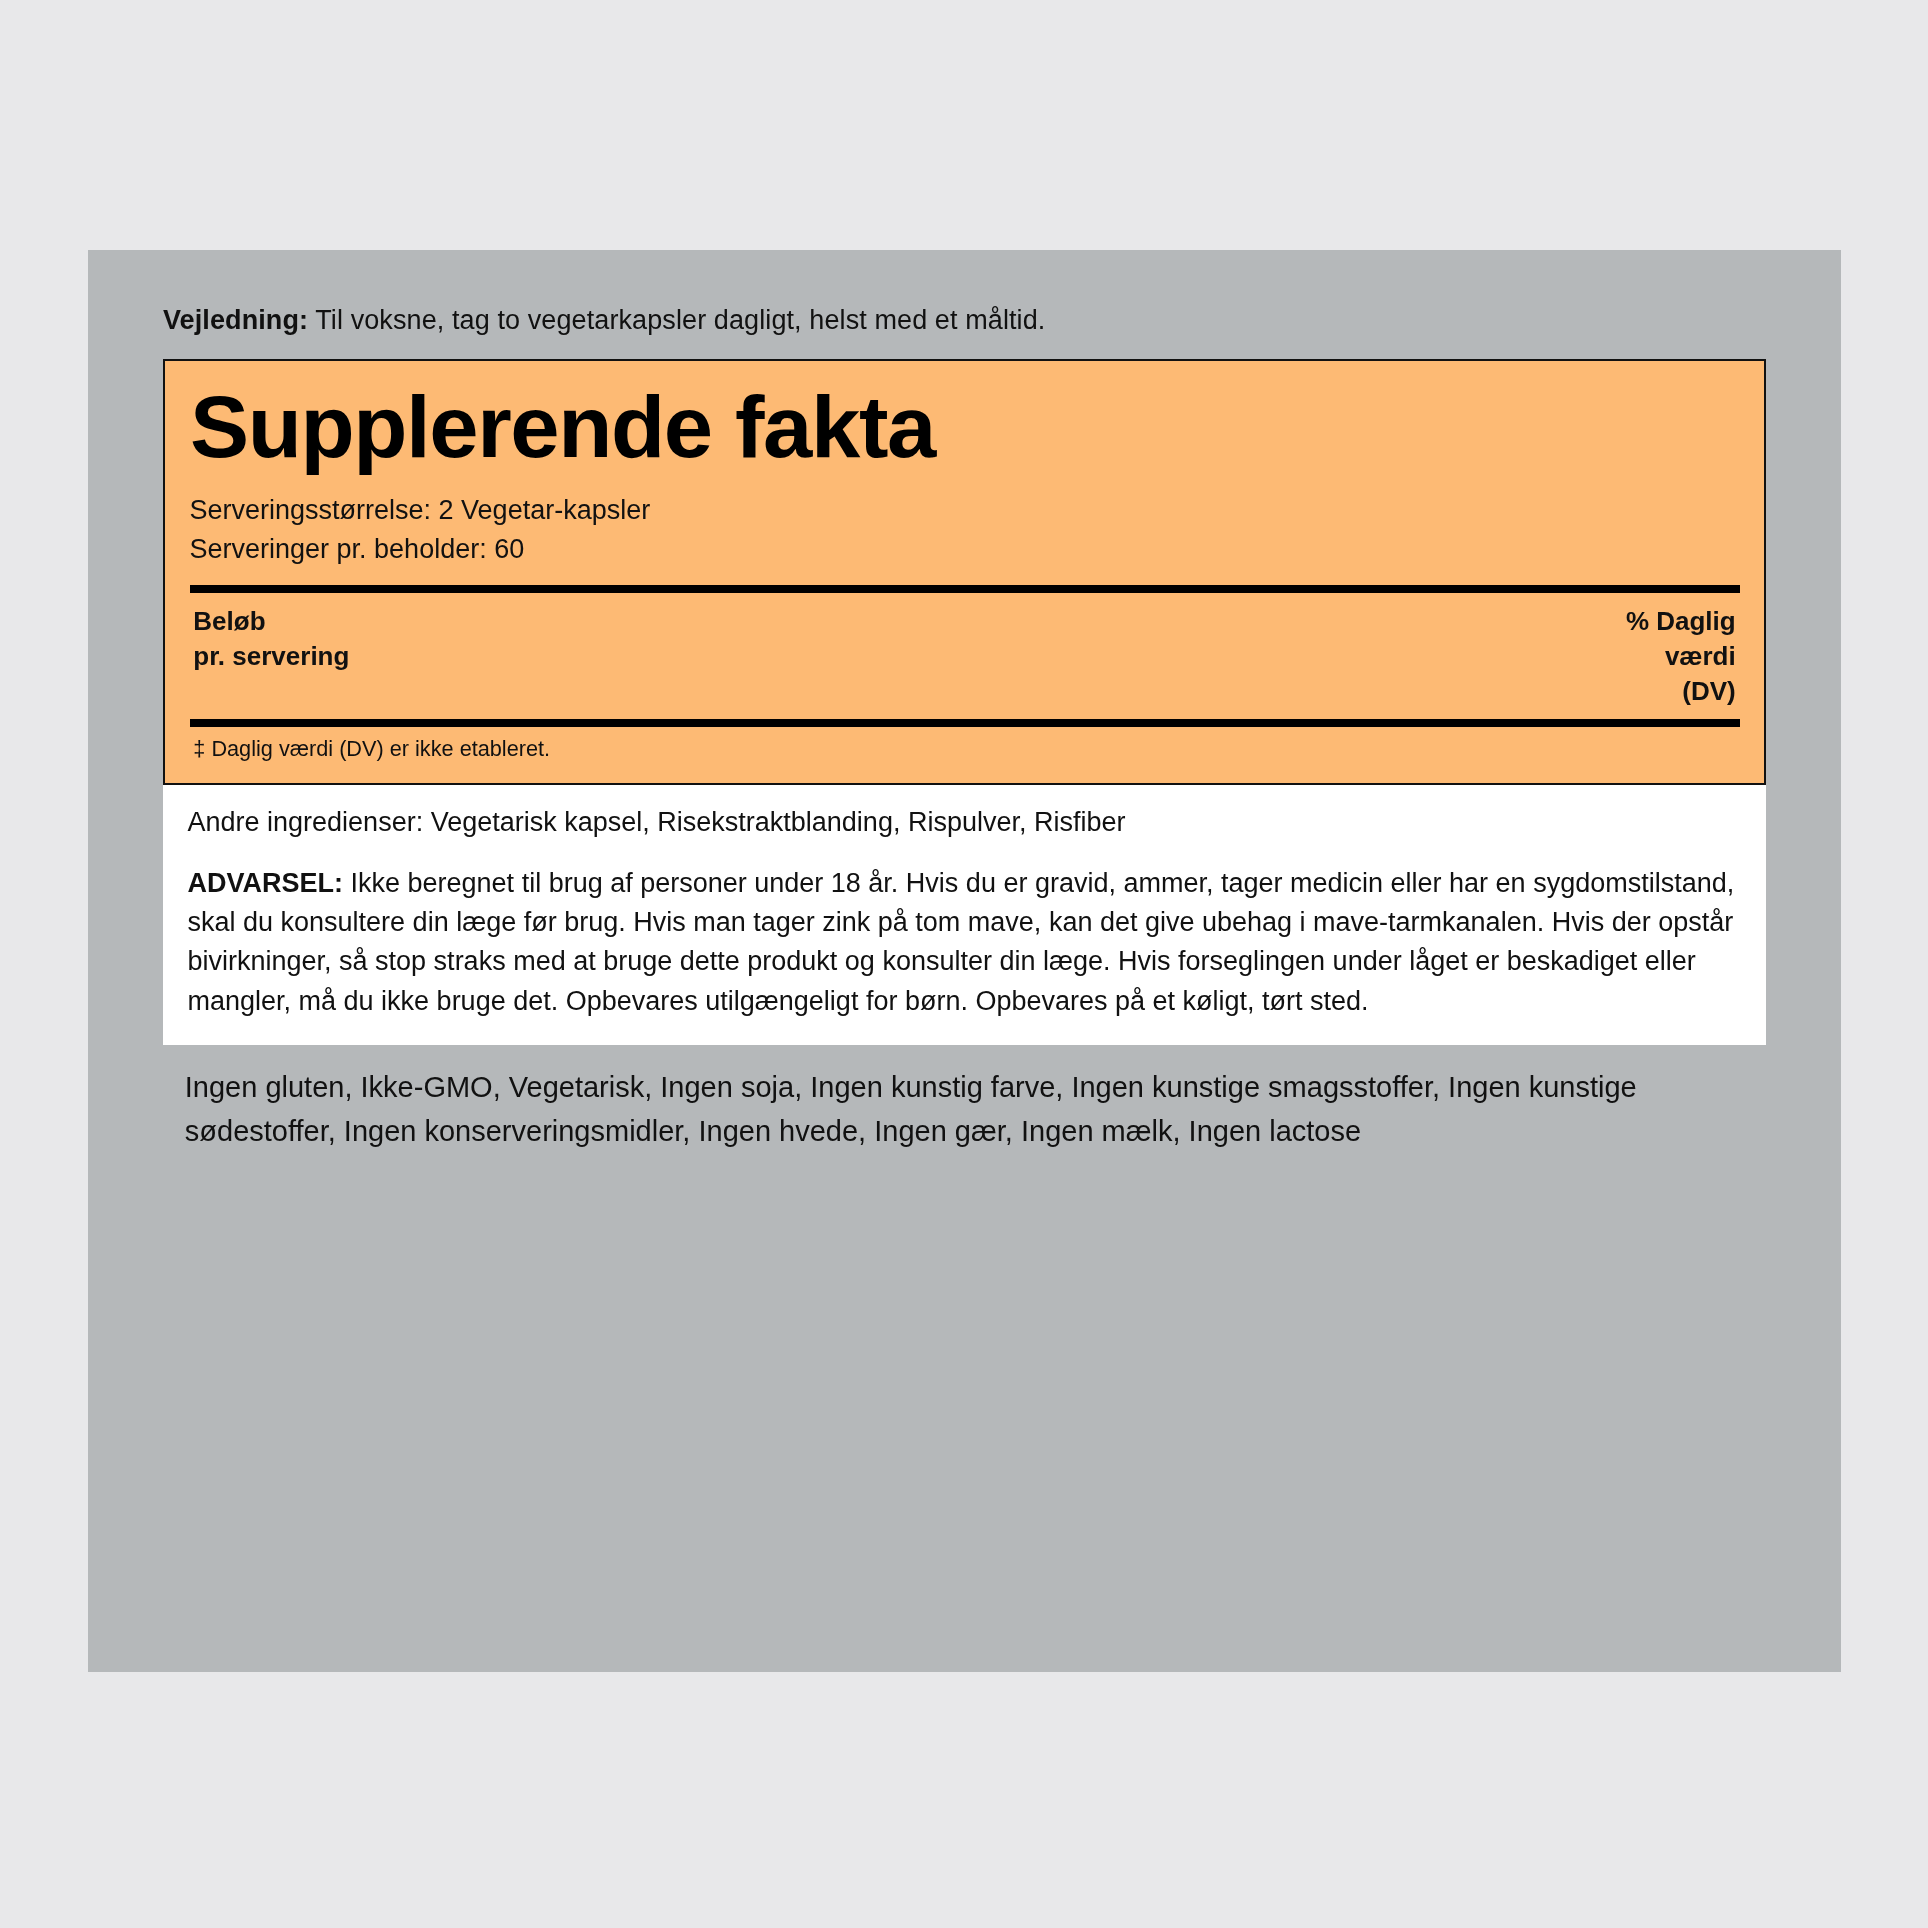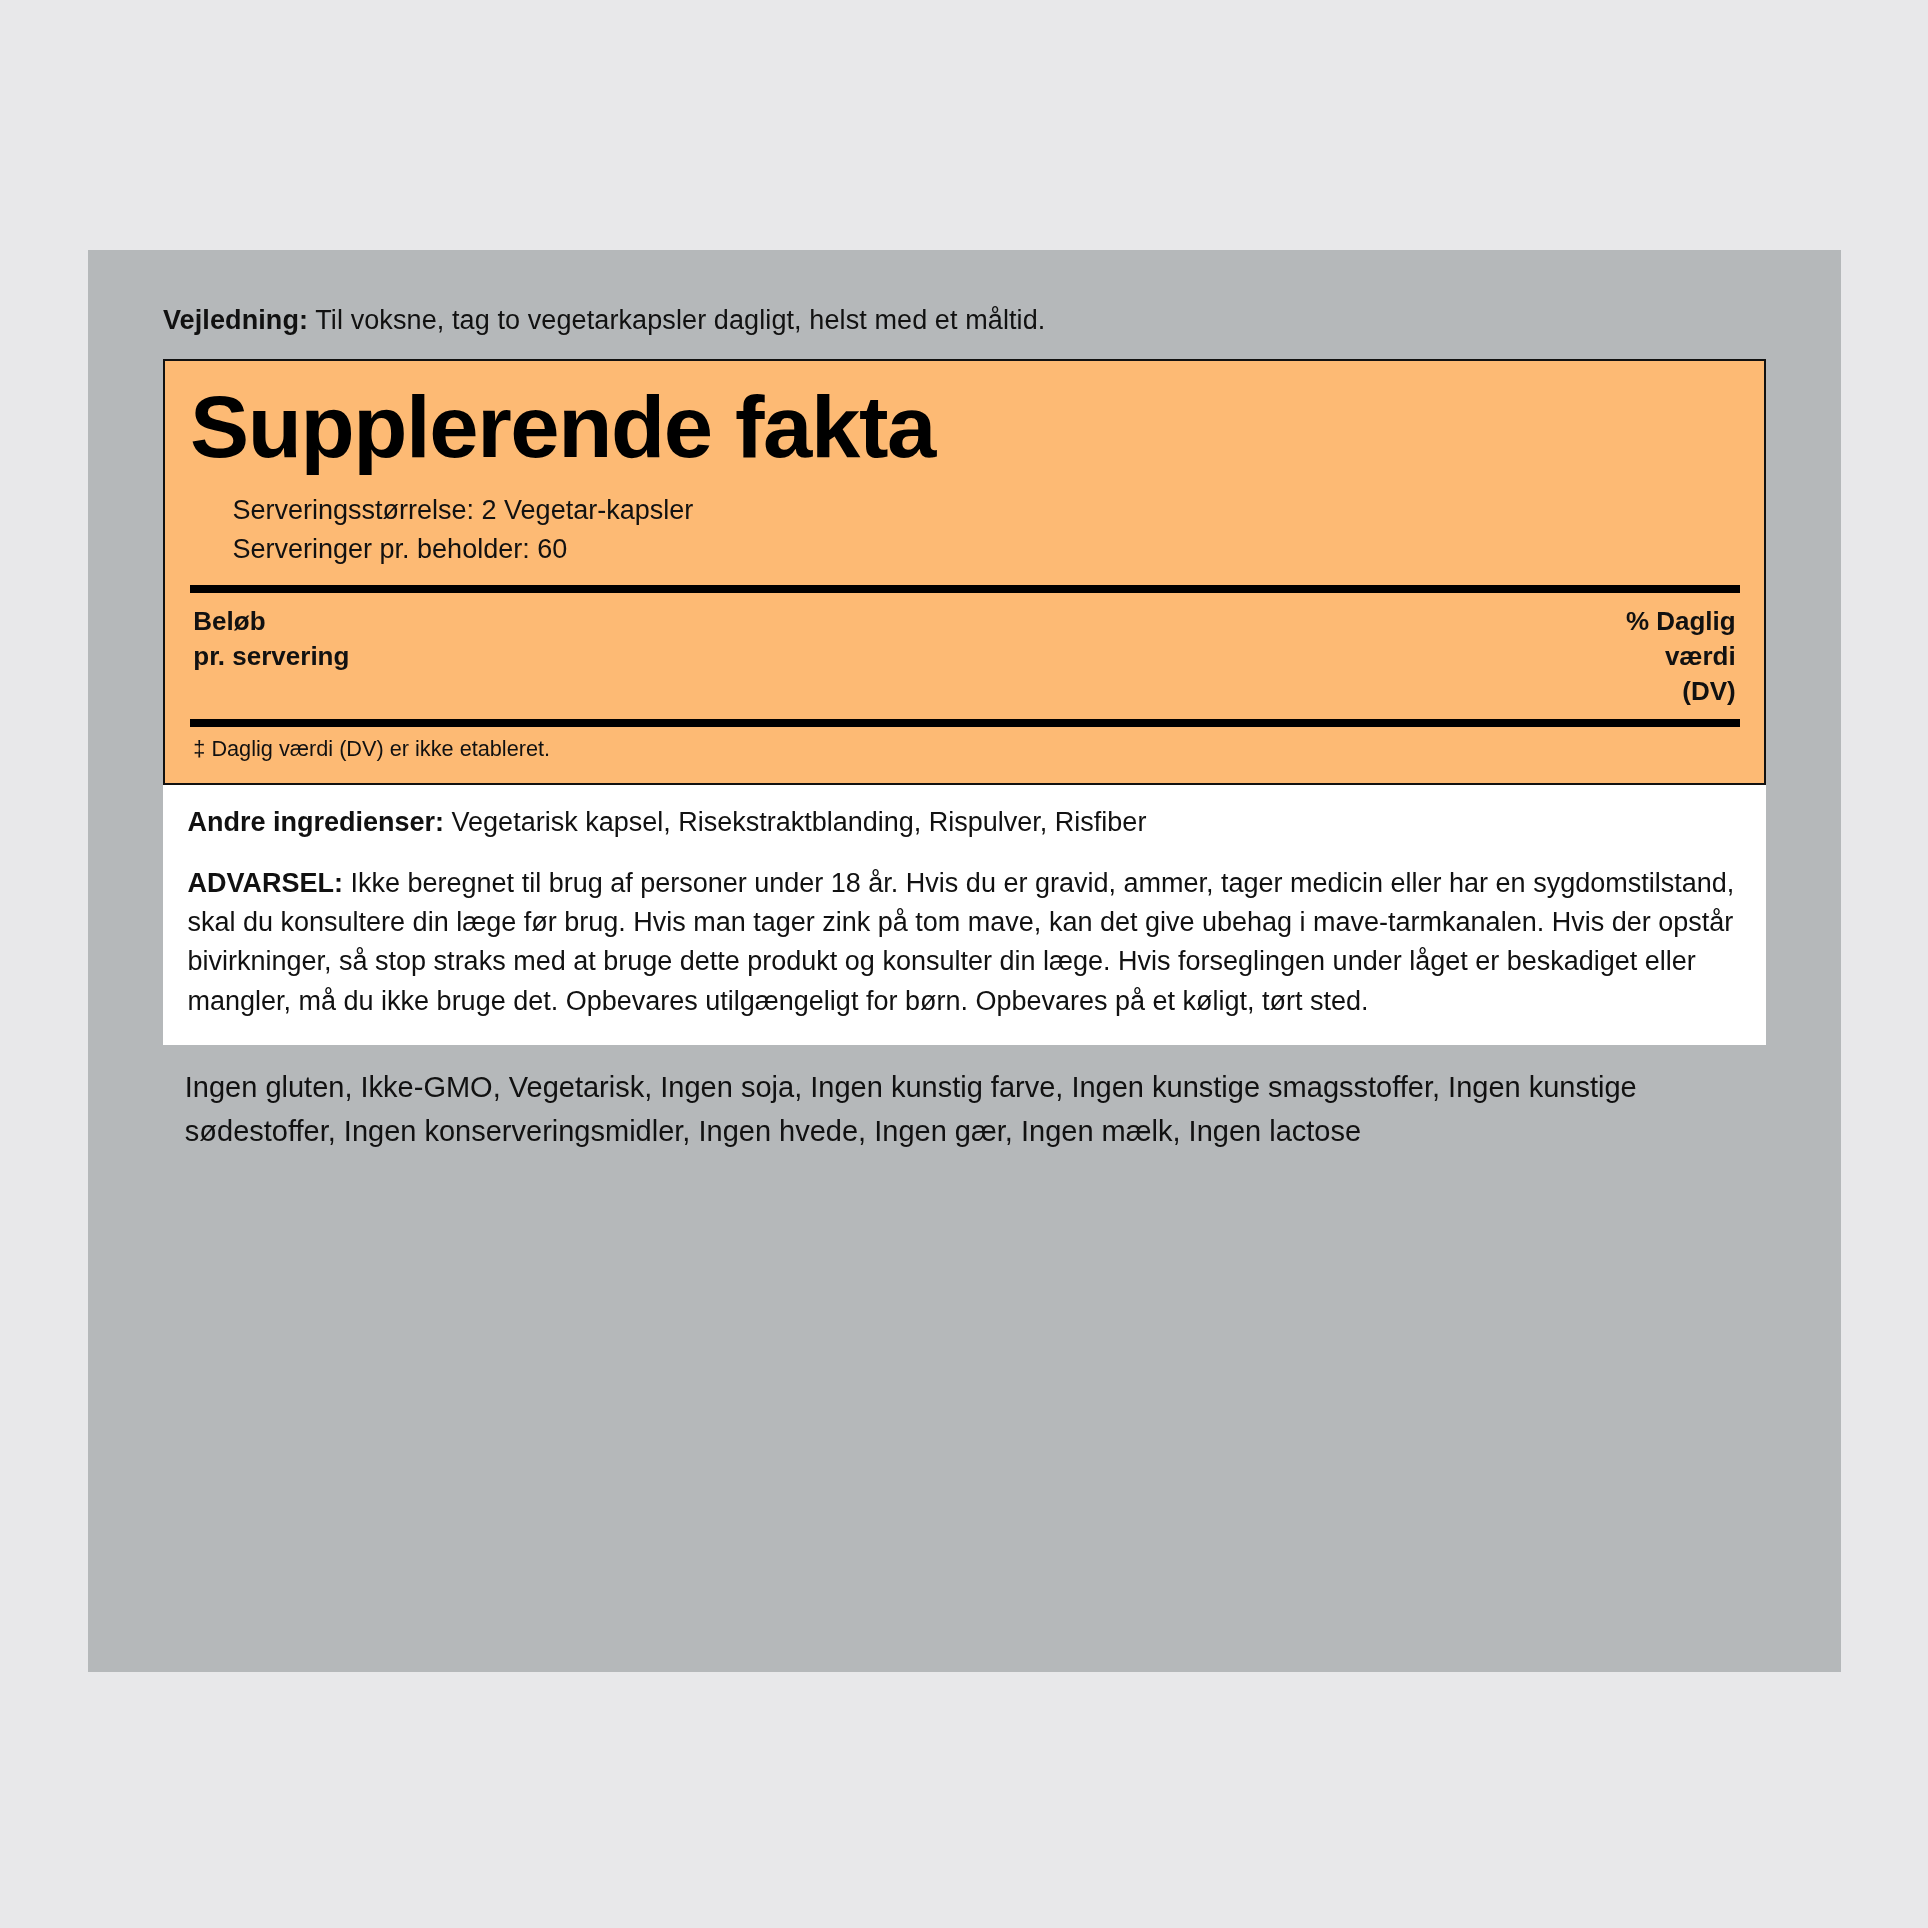--- a/index.html
+++ b/index.html
@@ -71,21 +71,20 @@
     color: #000;
     margin: 1.9px 0 17px 0;
     transform: scaleX(1.02);
     transform-origin: left center;
   }
 
   .serving-line {
     font-size: 27px;
     color: #111;
     line-height: 1.45;
-    margin-left: 43px;
   }
 
   .rule-thick {
     border-top: 8.5px solid #000;
     margin-top: 15px;
   }
   .rule-med {
     border-top: 4.7px solid #000;
   }
 
@@ -138,21 +137,21 @@
     box-sizing: border-box;
     padding: 19px 24.5px 24.5px 24.5px;
     border: 0;
   }
   .other-ing {
     font-size: 27px;
     color: #111;
     line-height: 1.4;
     margin-bottom: 22.6px;
   }
-  .other-ing b { font-weight: bold; }
+  .other-ing b { font-weight: normal; }
 
   .warning {
     font-size: 27px;
     color: #111;
     line-height: 1.45;
   }
   .warning b { font-weight: bold; }
 
   .free-from {
     font-size: 29px;

